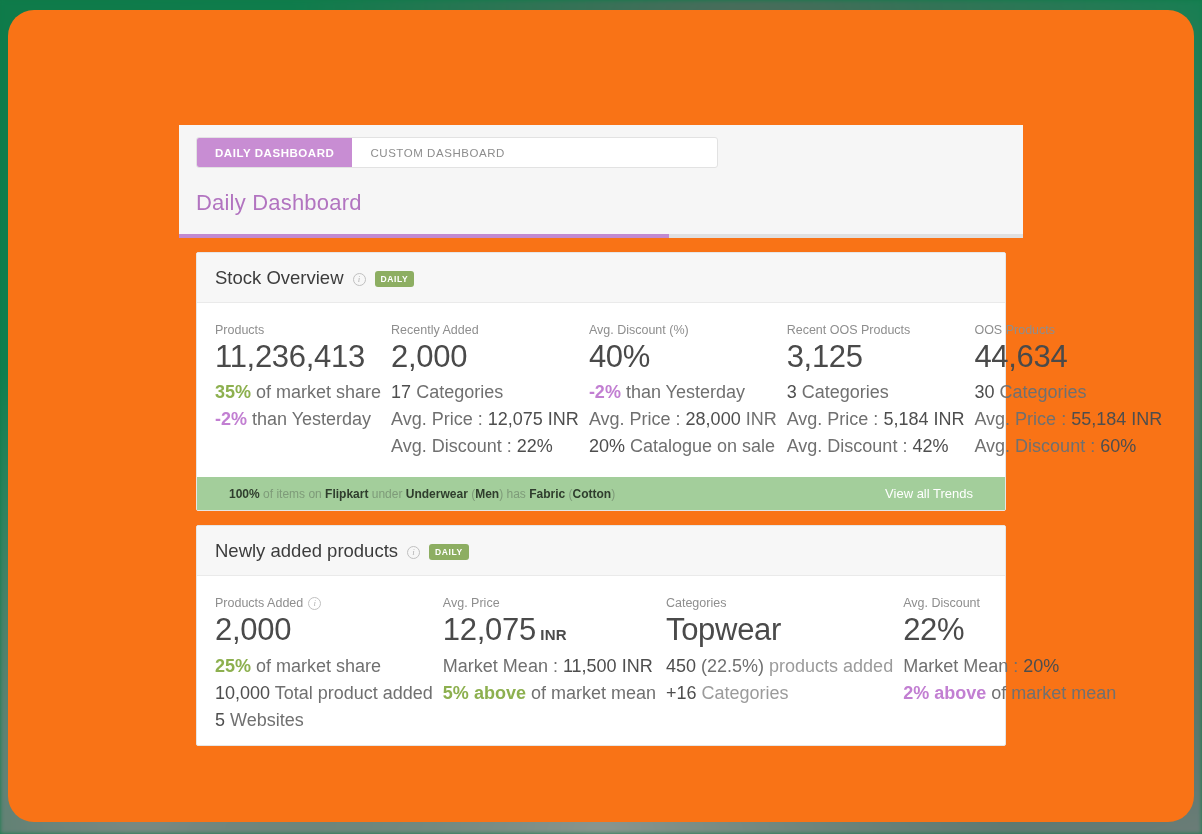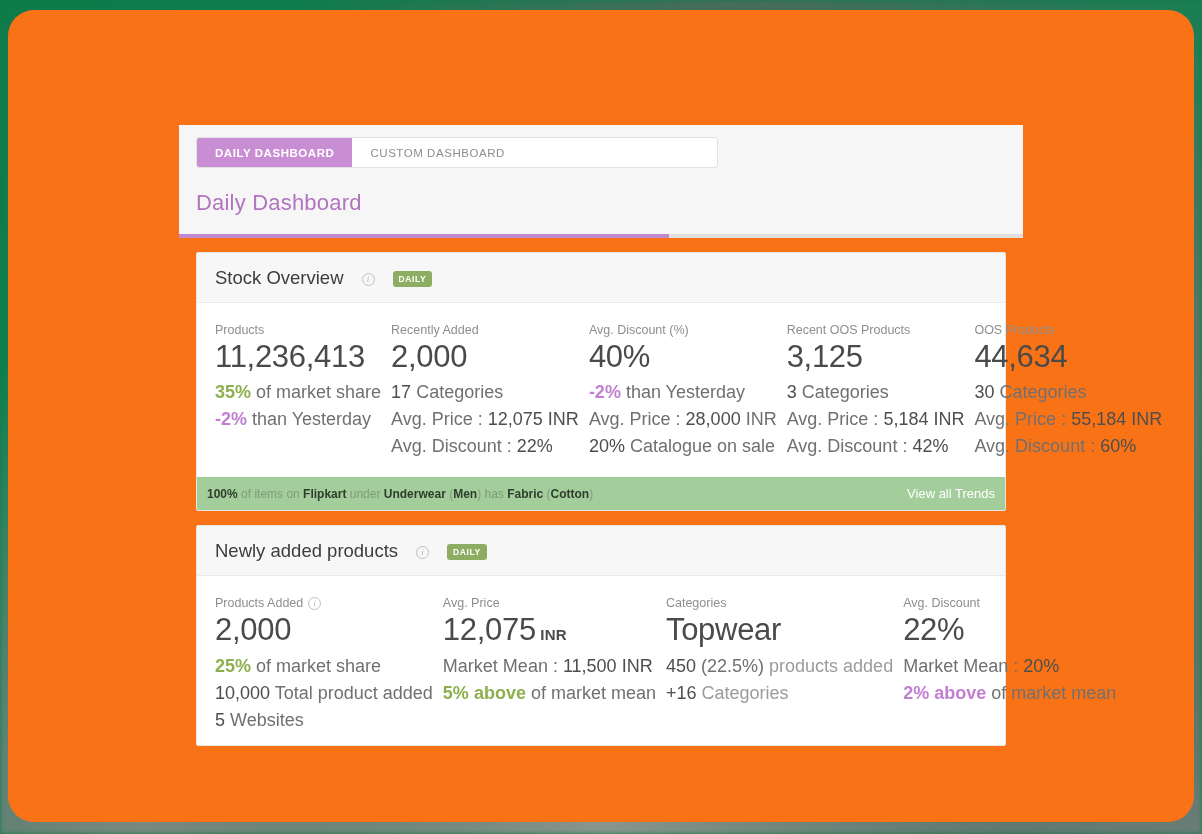--- a/index.html
+++ b/index.html
@@ -116,21 +116,21 @@
     background: #ffffff;
     border: 1px solid #e6e6e6;
     border-radius: 2px;
   }
   .card-head {
     background: #f7f7f7;
     border-bottom: 1px solid #eaeaea;
     padding: 14px 18px 13px 18px;
     display: flex;
     align-items: center;
-    gap: 18px;
+    gap: 9px;
   }
   .card-title {
     font-size: 18.5px;
     color: #3c3c3c;
     font-weight: normal;
   }
   .info-icon {
     width: 13px; height: 13px;
     border: 1px solid #c0c0c0;
     border-radius: 50%;
@@ -193,21 +193,21 @@
     white-space: nowrap;
   }
   .stat-sub .b { font-weight: normal; color: #4e4e4e; }
   .g  { color: #8db04f; font-weight: bold; }
   .p  { color: #c27fd2; font-weight: bold; }
   .muted { color: #9b9b9b; }
 
   
   .trend-strip {
     background: #a3ce9b;
-    padding: 9px 10px;
+    padding: 9px 32px;
     display: flex;
     align-items: center;
     justify-content: space-between;
     font-size: 12px;
     color: #6f8f6a;
   }
   .trend-text { color: #7e9b79; }
   .trend-text .k { color: #2f3d2d; font-weight: bold; }
   .trend-link {
     color: #ffffff;

